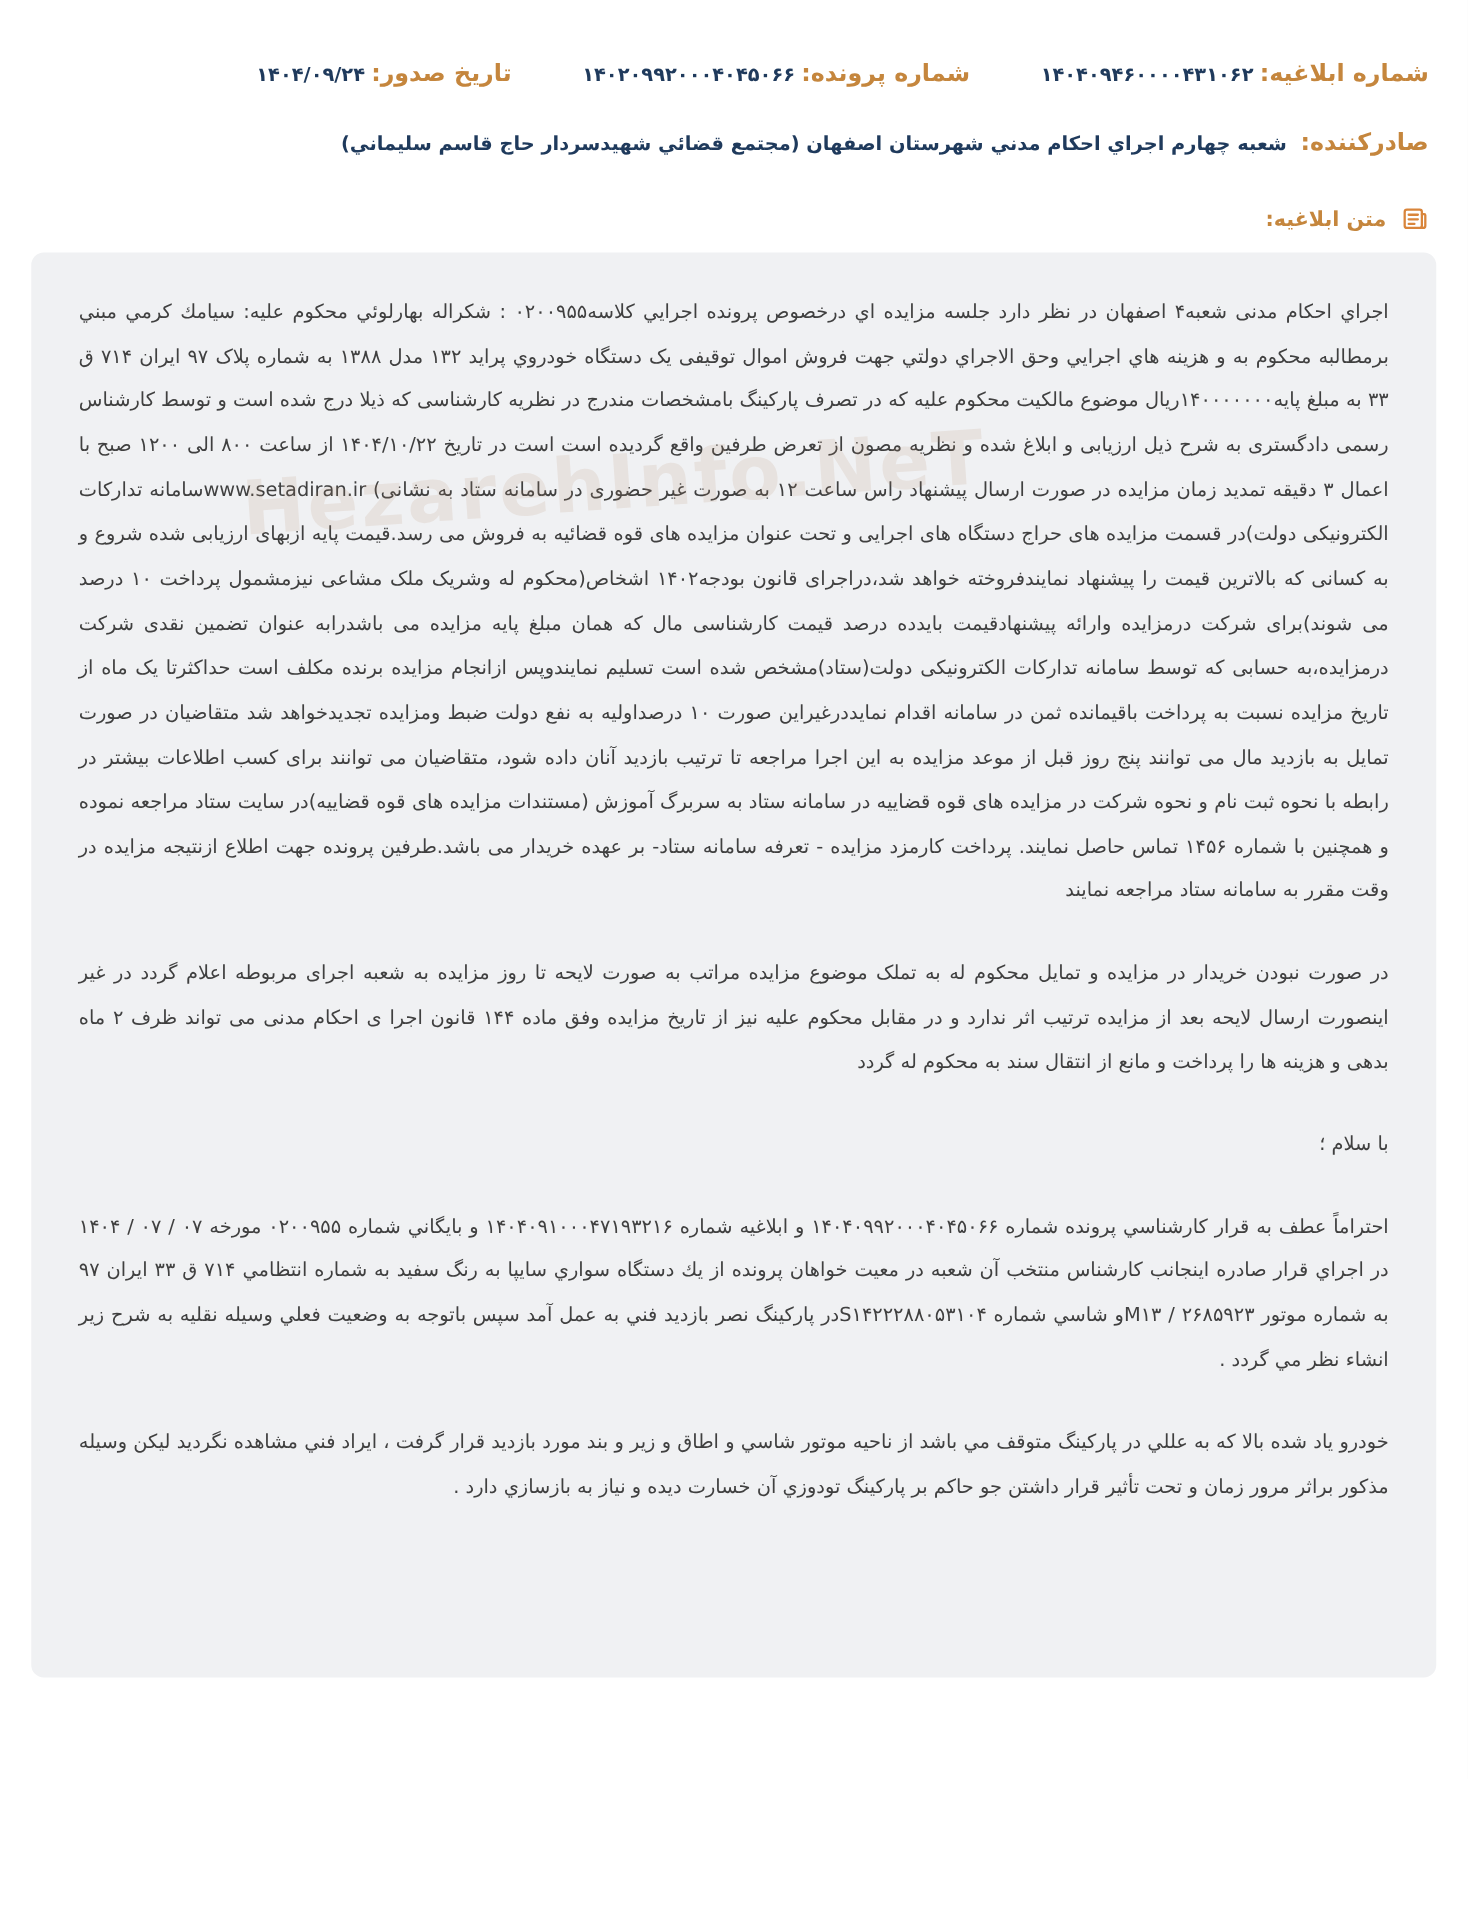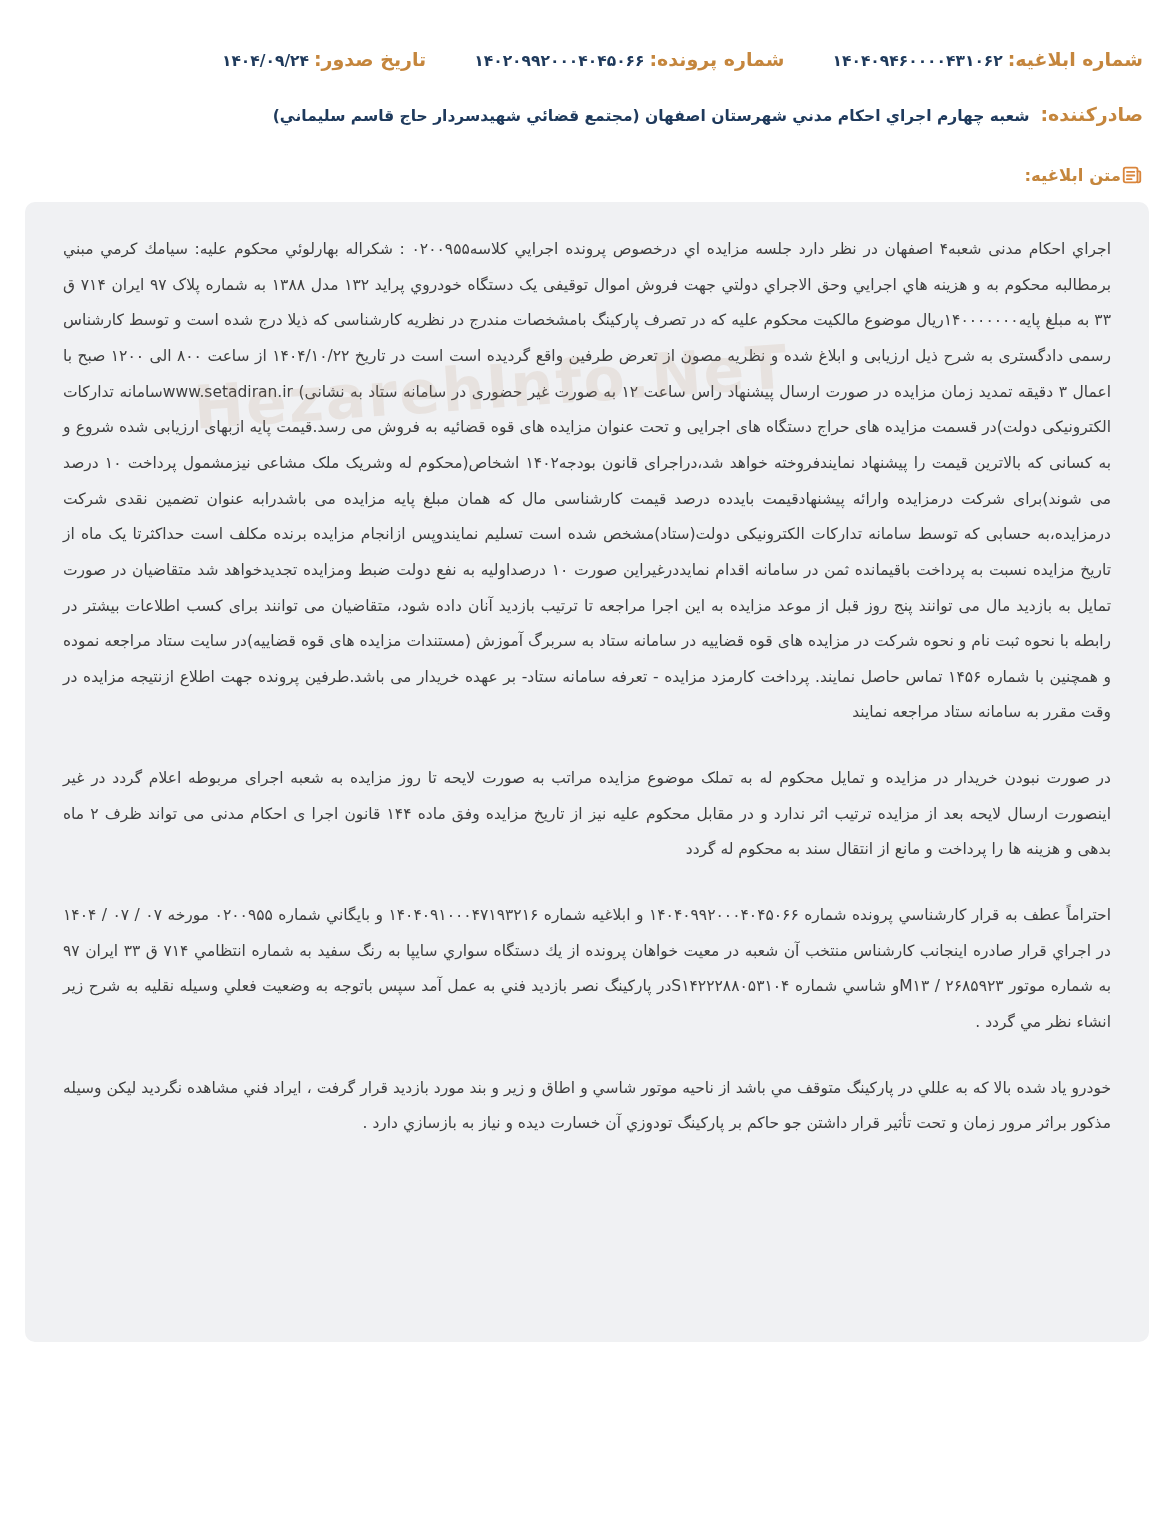--- a/index.html
+++ b/index.html
@@ -21,45 +21,44 @@
   }
   
   .meta-row {
     display: grid;
     grid-template-columns: auto 1fr auto;
     align-items: baseline;
     padding: 0 6px 0 180px;
     margin-bottom: 26px;
   }
   .meta-item { white-space: nowrap; font-size: 15.5px; }
-  .meta-item.center { text-align: right; }
+  .meta-item.center { text-align: center; }
   .meta-item.left { text-align: left; }
   .label {
     color: #c5863d;
     font-weight: bold;
     font-size: 19px;
   }
   .value {
     color: #1f3a5c;
     font-weight: bold;
     font-size: 15.5px;
-    margin-left: 48px;
   }
   .info-row {
     padding: 0 6px;
     margin-bottom: 26px;
     font-size: 15.5px;
     line-height: 1.9;
   }
   .info-row .value { margin-right: 6px; text-align: center; }
   
   .notice-header {
     display: flex;
     align-items: center;
-    gap: 0;
+    gap: 12px;
     padding: 6px 6px;
     margin-bottom: 10px;
   }
   .doc-icon {
     width: 22px;
     height: 22px;
     display: inline-flex;
     align-items: center;
     justify-content: center;
     flex: 0 0 auto;
@@ -136,17 +135,18 @@
         <line x1="6.5" y1="16.5" x2="11.5" y2="16.5"></line>
       </svg>
     </span>
     <span class="label">متن ابلاغیه:</span>
   </div>
 
   <div class="content-box">
     <div class="watermark">HezarehInfo.NeT</div>
     <p>اجراي احکام مدنی شعبه۴ اصفهان در نظر دارد جلسه مزایده اي درخصوص پرونده اجرایي کلاسه۰۲۰۰۹۵۵ : شکراله بهارلوئي محکوم علیه: سیامك کرمي مبني برمطالبه  محکوم به و هزینه هاي اجرایي وحق الاجراي دولتي جهت فروش اموال توقیفی  یک دستگاه خودروي پراید ۱۳۲ مدل ۱۳۸۸ به شماره پلاک ۹۷ ایران ۷۱۴ ق ۳۳   به مبلغ پایه۱۴۰۰۰۰۰۰۰ریال موضوع مالکیت  محکوم علیه  که  در تصرف  پارکینگ بامشخصات مندرج در نظریه کارشناسی که ذیلا درج شده است و توسط کارشناس رسمی دادگستری به شرح ذیل ارزیابی و ابلاغ شده و نظریه مصون از تعرض طرفین واقع گردیده است است در تاریخ ۱۴۰۴/۱۰/۲۲  از ساعت ۸۰۰ الی ۱۲۰۰ صبح با اعمال ۳ دقیقه تمدید زمان مزایده در صورت ارسال پیشنهاد  راس ساعت ۱۲ به صورت غیر حضوری در سامانه ستاد به نشانی) www.setadiran.irسامانه تدارکات الکترونیکی دولت)در قسمت مزایده های حراج دستگاه های اجرایی و تحت عنوان مزایده های قوه قضائیه به فروش می رسد.قیمت پایه ازبهای ارزیابی شده شروع و به کسانی که بالاترین قیمت را پیشنهاد نمایندفروخته خواهد شد،دراجرای قانون بودجه۱۴۰۲ اشخاص(محکوم له وشریک ملک مشاعی نیزمشمول پرداخت ۱۰ درصد می شوند)برای شرکت درمزایده وارائه پیشنهادقیمت بایدده درصد قیمت کارشناسی مال که همان مبلغ پایه مزایده می باشدرابه عنوان تضمین نقدی شرکت درمزایده،به حسابی که توسط سامانه تدارکات الکترونیکی دولت(ستاد)مشخص شده است تسلیم نمایندوپس ازانجام مزایده برنده مکلف است حداکثرتا یک ماه از تاریخ مزایده نسبت به پرداخت باقیمانده ثمن در سامانه اقدام نمایددرغیراین صورت ۱۰ درصداولیه به نفع دولت ضبط ومزایده تجدیدخواهد شد متقاضیان در صورت تمایل به بازدید مال  می توانند پنج روز قبل از موعد مزایده به این اجرا مراجعه تا ترتیب بازدید آنان داده شود، متقاضیان می توانند برای کسب اطلاعات بیشتر در رابطه با نحوه ثبت نام و نحوه شرکت در مزایده های قوه قضاییه در سامانه ستاد به سربرگ آموزش (مستندات مزایده های قوه قضاییه)در سایت ستاد مراجعه نموده و همچنین با شماره ۱۴۵۶ تماس حاصل نمایند. پرداخت کارمزد مزایده - تعرفه سامانه ستاد- بر عهده خریدار می باشد.طرفین پرونده جهت اطلاع ازنتیجه مزایده در وقت مقرر به سامانه ستاد مراجعه نمایند</p>
     <p>در صورت نبودن خریدار در مزایده و تمایل محکوم له به تملک موضوع مزایده مراتب به صورت لایحه تا روز مزایده  به شعبه  اجرای مربوطه اعلام گردد در غیر اینصورت ارسال لایحه بعد از مزایده ترتیب اثر ندارد  و در مقابل محکوم علیه نیز از تاریخ مزایده وفق ماده ۱۴۴ قانون اجرا ی احکام مدنی می تواند ظرف ۲ ماه بدهی و هزینه ها را پرداخت و مانع از انتقال سند به محکوم له گردد</p>
+    <p class="short">با سلام ؛</p>
     <p>احتراماً عطف به قرار کارشناسي پرونده شماره ۱۴۰۴۰۹۹۲۰۰۰۴۰۴۵۰۶۶ و ابلاغیه شماره ۱۴۰۴۰۹۱۰۰۰۴۷۱۹۳۲۱۶ و بایگاني شماره ۰۲۰۰۹۵۵ مورخه ۰۷ / ۰۷ / ۱۴۰۴ در اجراي قرار صادره اینجانب کارشناس منتخب آن شعبه در معیت خواهان پرونده از یك دستگاه سواري سایپا به رنگ سفید به شماره انتظامي ۷۱۴ ق ۳۳ ایران ۹۷ به شماره موتور ۲۶۸۵۹۲۳ /  M۱۳و شاسي شماره  S۱۴۲۲۲۸۸۰۵۳۱۰۴در پارکینگ نصر بازدید فني به عمل آمد سپس باتوجه به وضعیت فعلي وسیله نقلیه به شرح زیر انشاء نظر مي گردد .</p>
     <p>خودرو یاد شده بالا که به عللي در پارکینگ متوقف مي باشد از ناحیه موتور  شاسي و اطاق و زیر و بند مورد بازدید قرار گرفت ، ایراد فني مشاهده نگردید لیکن وسیله مذکور براثر مرور زمان و تحت تأثیر قرار داشتن جو حاکم بر پارکینگ تودوزي آن خسارت دیده و نیاز به بازسازي دارد .</p>
   </div>
 
 </div>
 
 </body></html>

